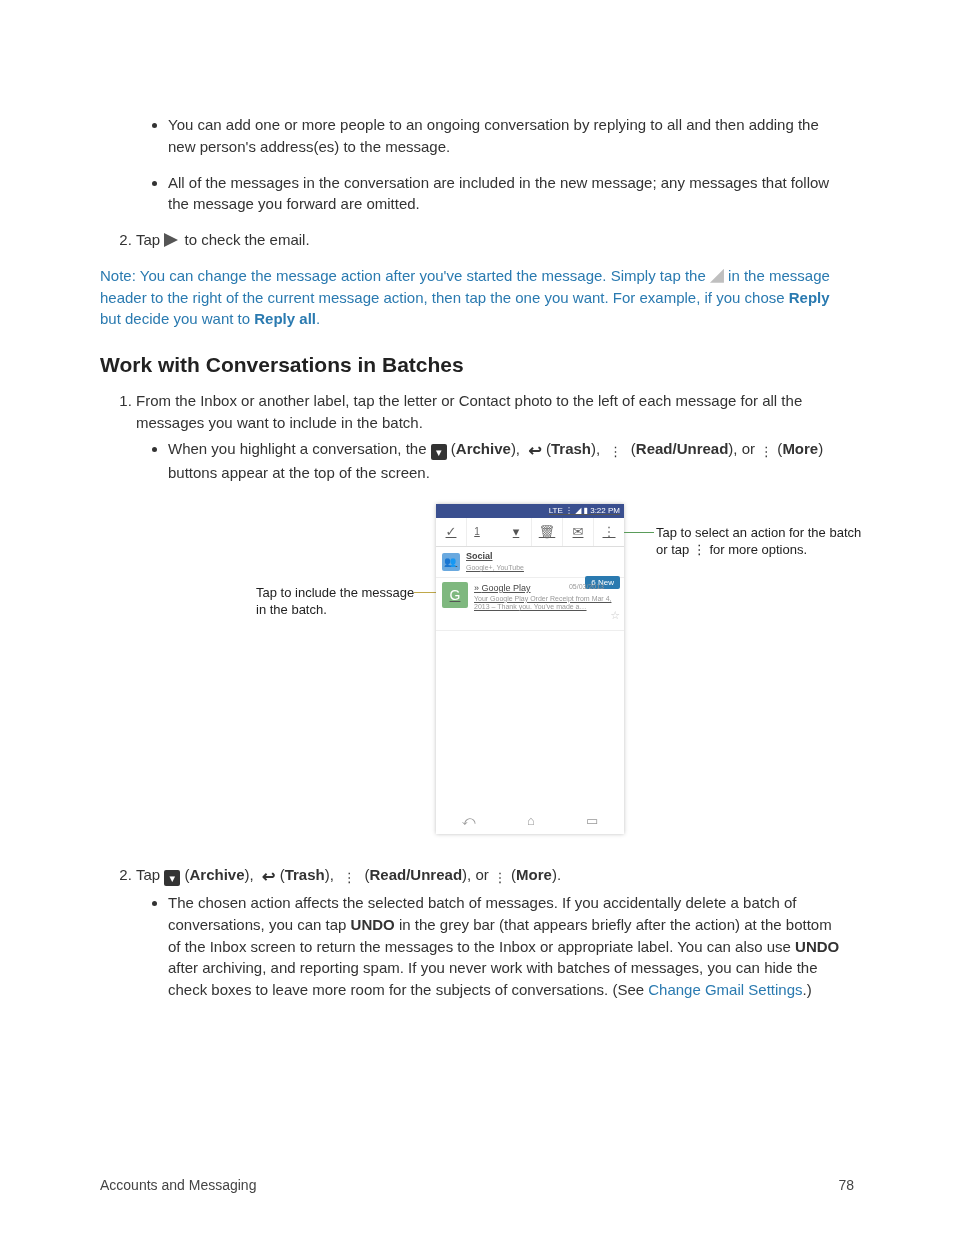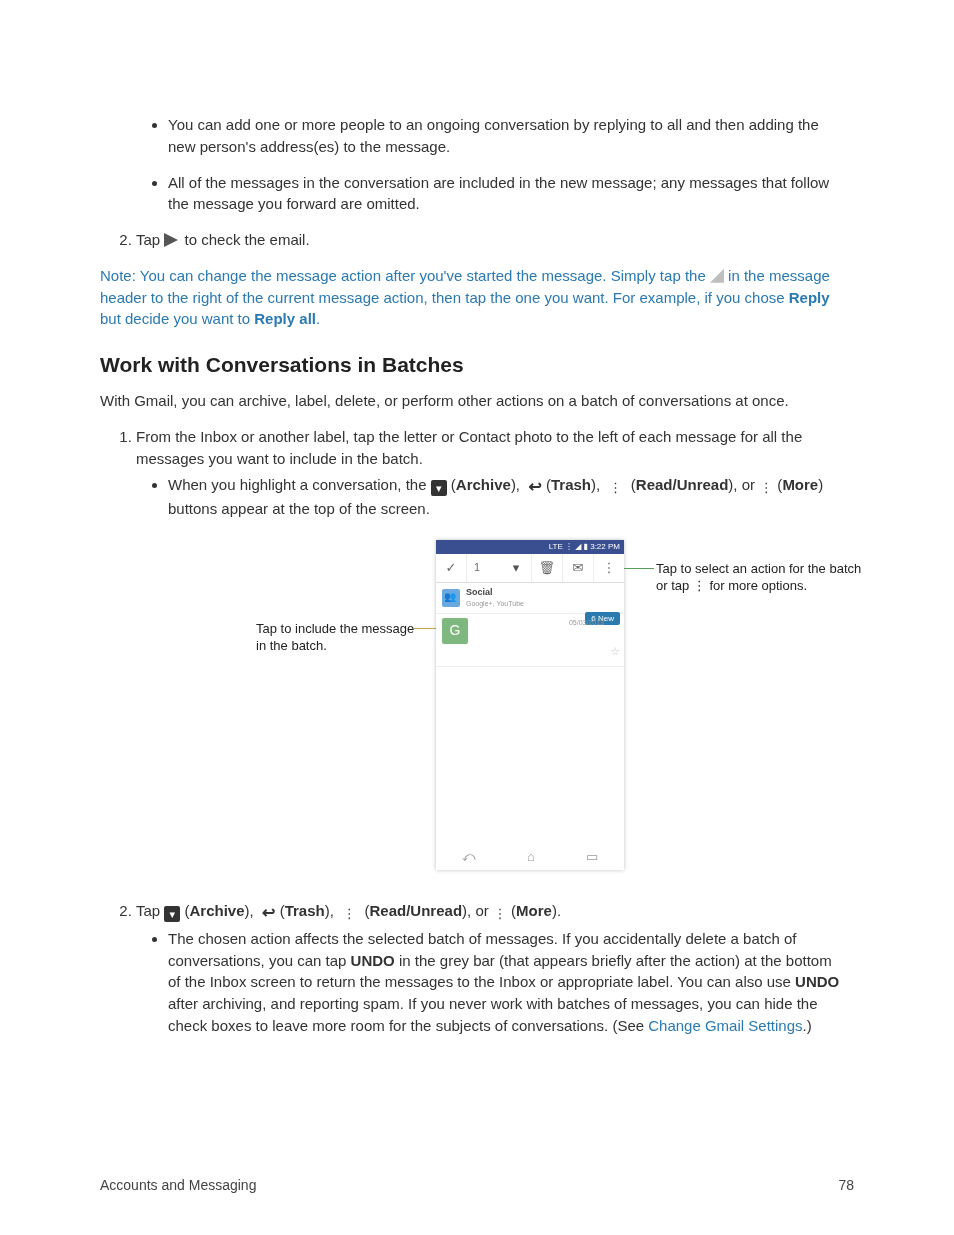--- a/index.html
+++ b/index.html
@@ -100,20 +100,21 @@
   .phone {
     position:absolute;
     left:240px;
     top:0;
     width:188px;
     height:330px;
     box-shadow: 0 0 4px rgba(0,0,0,.25);
     background:#fff;
     font-size:10px;
     color:#555;
+    text-decoration:underline;
   }
   .phone .bar-top {
     background:#3a4f8f;
     height:14px;
     color:#fff;
     text-align:right;
     font-size:8px;
     padding:0 4px;
     line-height:14px;
   }
@@ -213,21 +214,20 @@
       <span class="icon-send"></span>
       <span> to check the email.</span>
     </li>
   </ol>
 
   <p class="note">
     <strong class="nlabel">Note:</strong><span> You can change the message action after you've started the message. Simply tap the </span><span class="icon-signal"></span><span> in the message header to the right of the current message action, then tap the one you want. For example, if you chose </span><strong>Reply</strong><span> but decide you want to </span><strong>Reply all</strong><span>.</span>
   </p>
 
   <h2 class="section">Work with Conversations in Batches</h2>
-  <p>With Gmail, you can archive, label, delete, or perform other actions on a batch of conversations at once.</p>
 
   <ol class="main" start="1">
     <li>
       <span>From the Inbox or another label, tap the letter or Contact photo to the left of each message for all the messages you want to include in the batch.</span>
       <ul class="sub">
         <li>
           <span>When you highlight a conversation, the </span>
           <span class="icon-box">▾</span>
           (<strong>Archive</strong>),&nbsp;
           <span class="icon-reply-arrow">↩</span>
@@ -257,20 +257,24 @@
           <div class="social-row">
             <div class="av">👥</div>
             <div class="txt">
               <div class="t1">Social</div>
               <div class="t2">Google+, YouTube</div>
             </div>
             <div class="badge">6 New</div>
           </div>
           <div class="msg-row">
             <div class="av2">G</div>
+            <div class="mtxt">
+              <div class="m1">» <span>Google Play</span></div>
+              <div class="m2">Your Google Play Order Receipt from Mar 4, 2013 – Thank you. You've made a…</div>
+            </div>
             <div class="date">05/03/2013</div>
             <div class="star">☆</div>
           </div>
           <div class="navbar">
             <span>⤺</span>
             <span>⌂</span>
             <span>▭</span>
           </div>
         </div>
 

